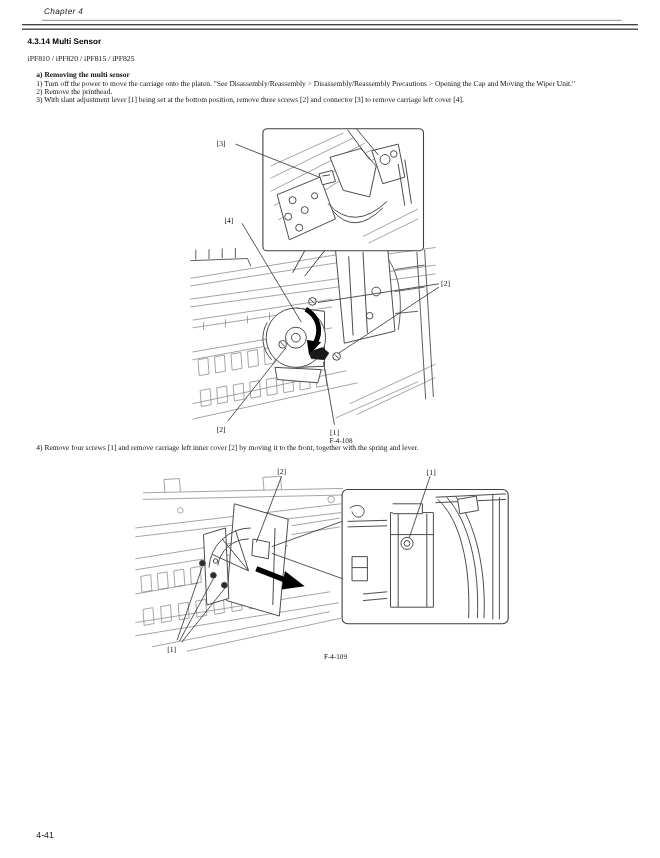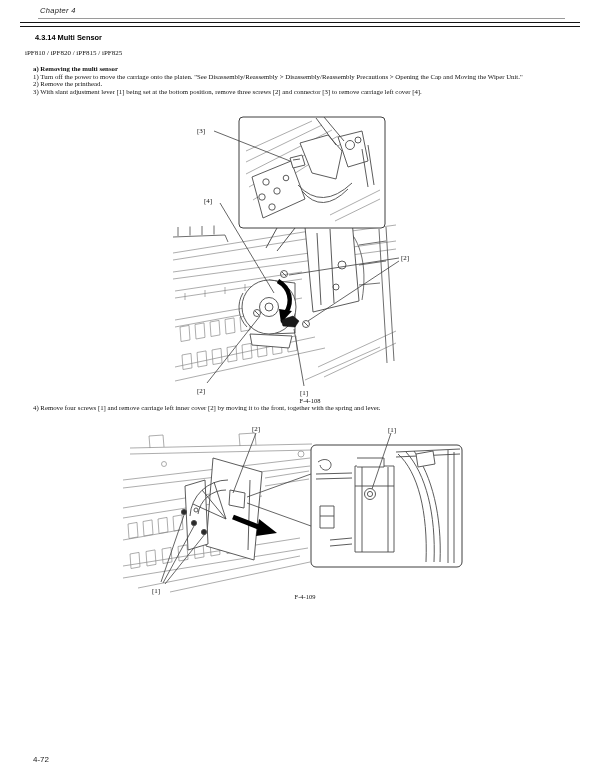--- a/index.html
+++ b/index.html
@@ -4,21 +4,21 @@
 <style>
   html,body{margin:0;padding:0;background:#fff;}
   #page{position:relative;width:600px;height:780px;background:#fff;overflow:hidden;
         font-family:"Liberation Serif","DejaVu Serif",serif;color:#111;}
   .abs{position:absolute;}
   .chapter{left:40px;top:6px;font-family:"Liberation Sans","DejaVu Sans",sans-serif;
            font-style:italic;font-size:7.5px;letter-spacing:.3px;color:#222;}
   .rule-thin{left:38px;top:18px;width:527px;height:0;border-top:1px solid #9a9a9a;}
   .rule-double{left:20px;top:22px;width:560px;height:2.6px;
                border-top:1.8px solid #151515;border-bottom:1.1px solid #151515;}
-  .sec-title{left:35px;top:33px;font-family:"Liberation Sans","DejaVu Sans",sans-serif;
+  .sec-title{left:25px;top:33px;font-family:"Liberation Sans","DejaVu Sans",sans-serif;
              font-weight:bold;font-size:7.4px;color:#000;text-align:center;}
   .models{left:25px;top:49px;font-size:7px;}
   .subsec{left:33px;top:65px;font-size:6.8px;font-weight:bold;}
   .steps{left:33px;top:72.5px;width:537px;font-size:6.8px;line-height:7.7px;}
   .step4{left:33px;top:404px;width:537px;font-size:6.8px;line-height:7.7px;}
   .fig{left:0;}
   .footer{left:33px;top:755px;font-family:"Liberation Sans","DejaVu Sans",sans-serif;
           font-size:8px;color:#222;}
   svg text{font-family:"Liberation Serif","DejaVu Serif",serif;font-size:7px;fill:#111;}
   svg .cap{font-size:6.5px;}
@@ -279,14 +279,14 @@
         <path d="M163,163 L194,106"></path>
         <path d="M165,164 L205,114"></path>
     </g>
 
     <text x="252" y="11">[2]</text>
     <text x="388" y="12">[1]</text>
     <text x="152" y="173">[1]</text>
     <text x="305" y="179" text-anchor="middle" class="cap">F-4-109</text>
   </svg>
 
-  <div class="abs footer">4-72</div>
+  <div class="abs footer">4-41</div>
 </div>
 
 </body></html>

